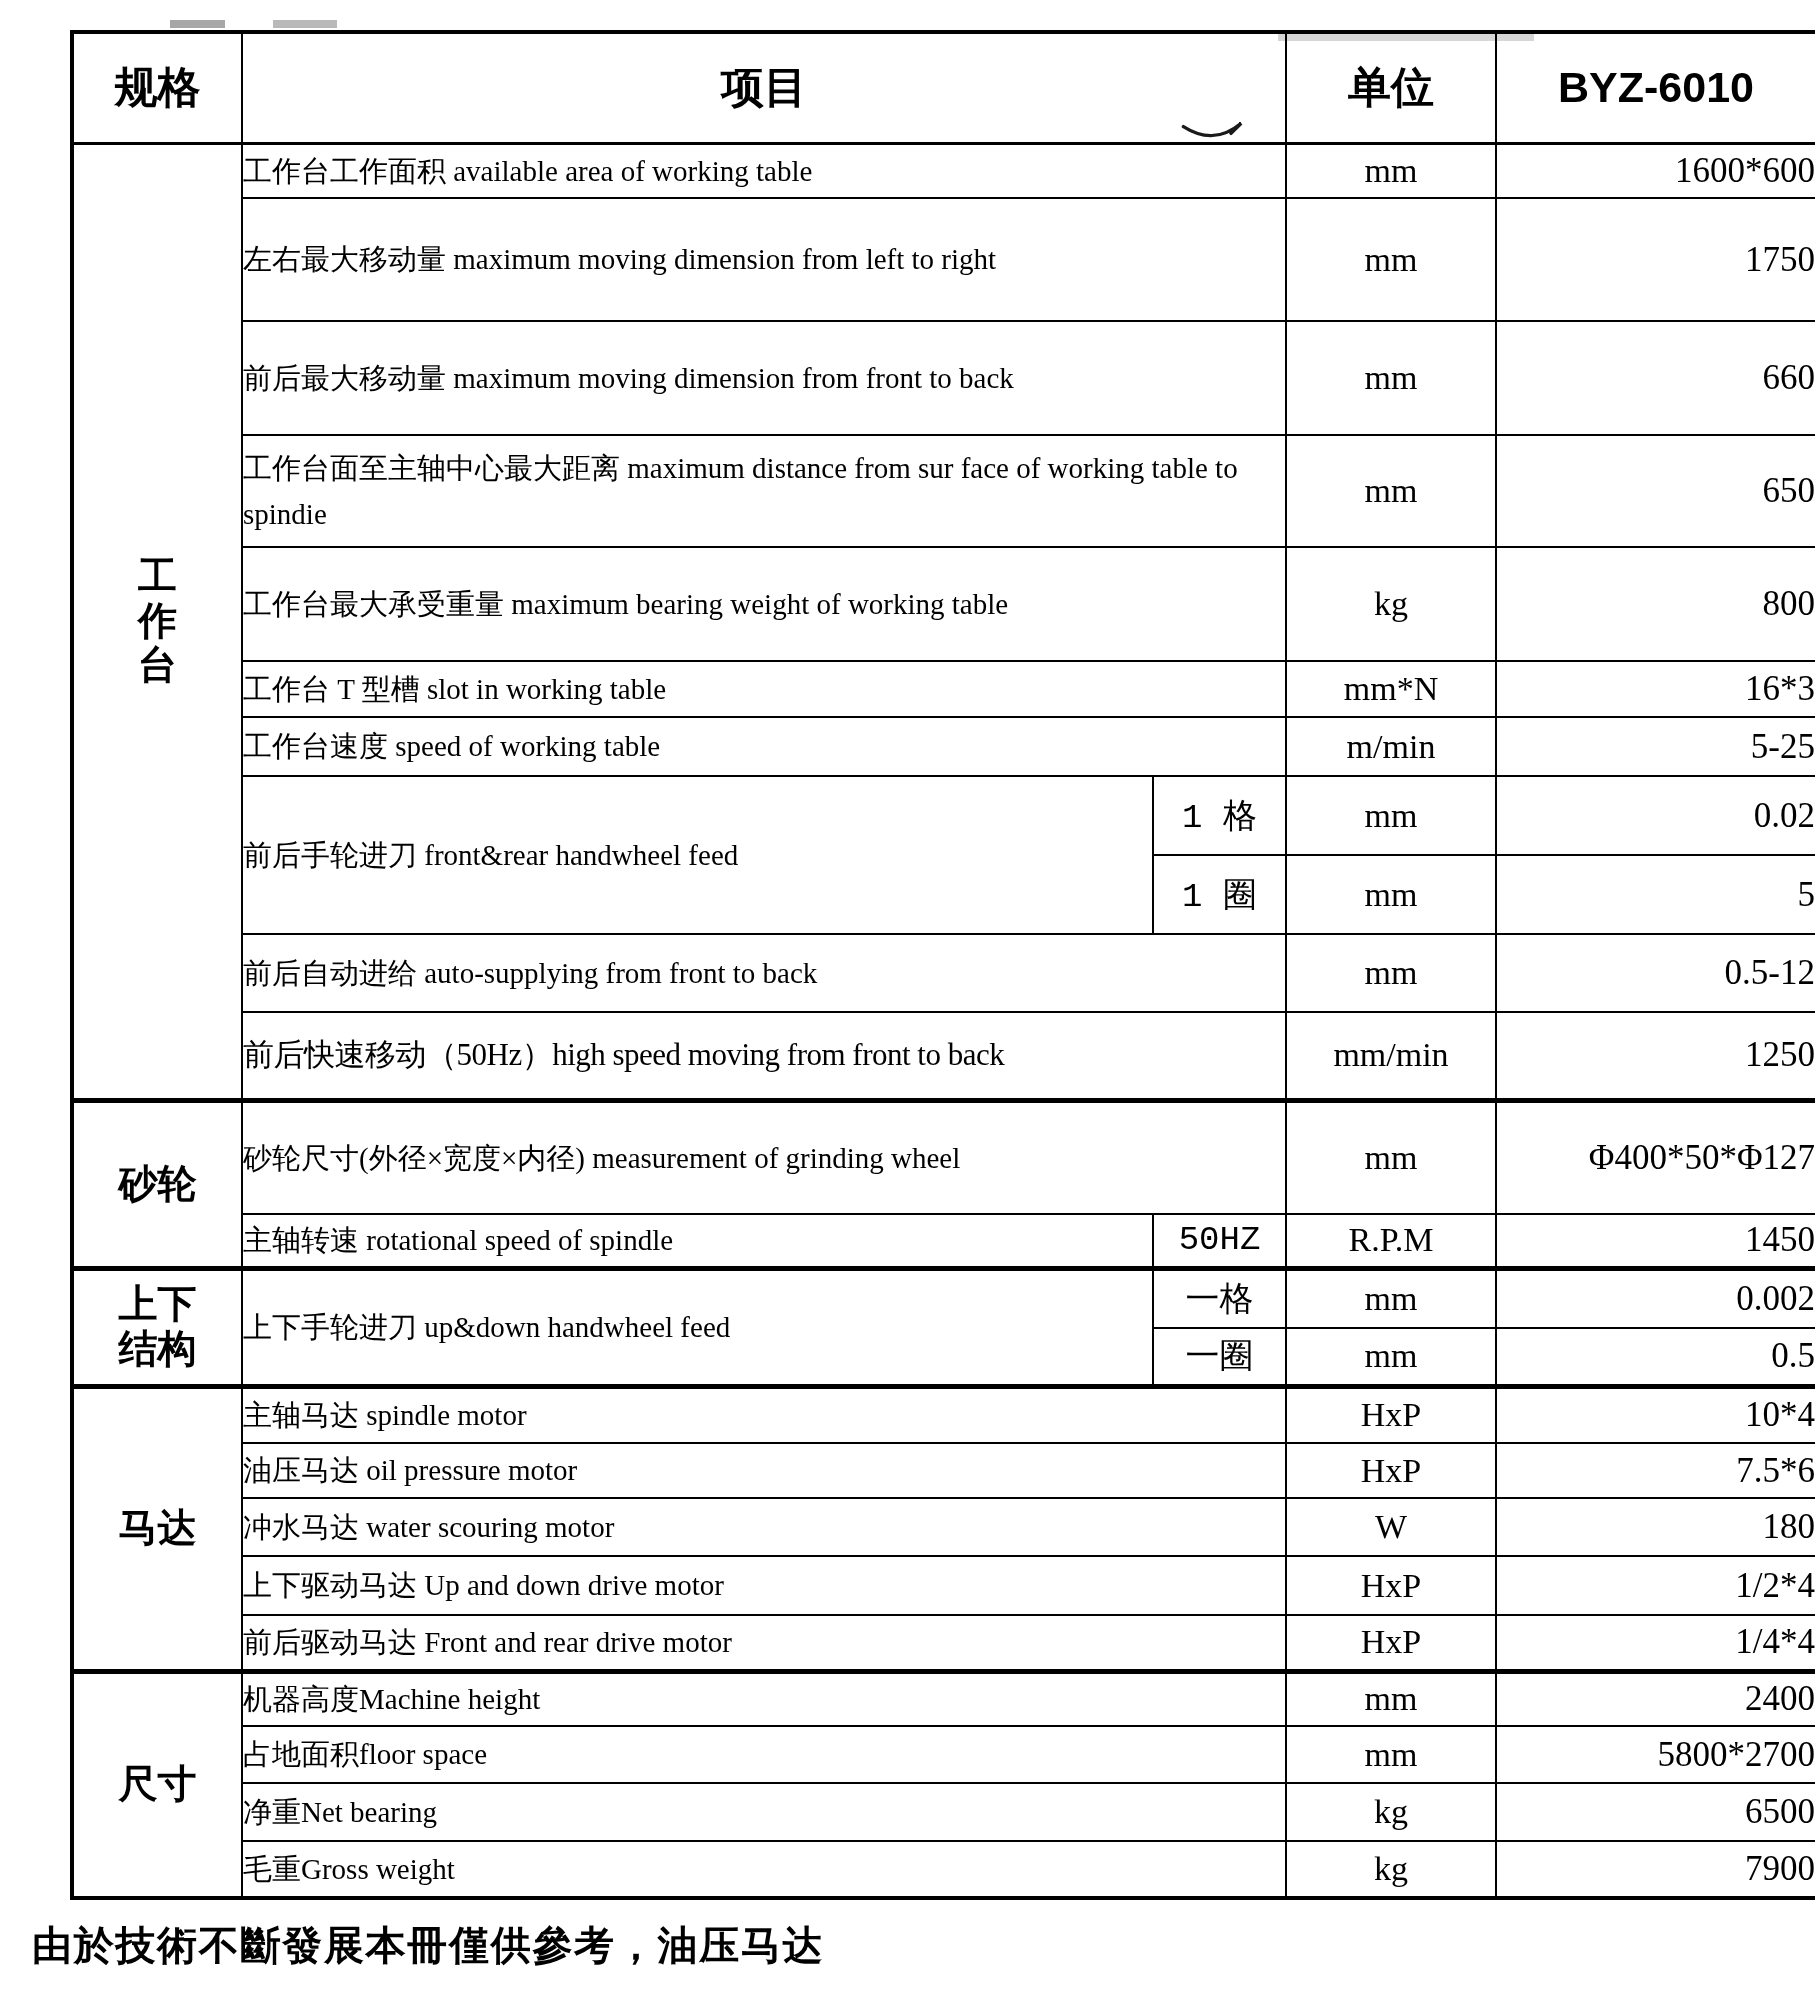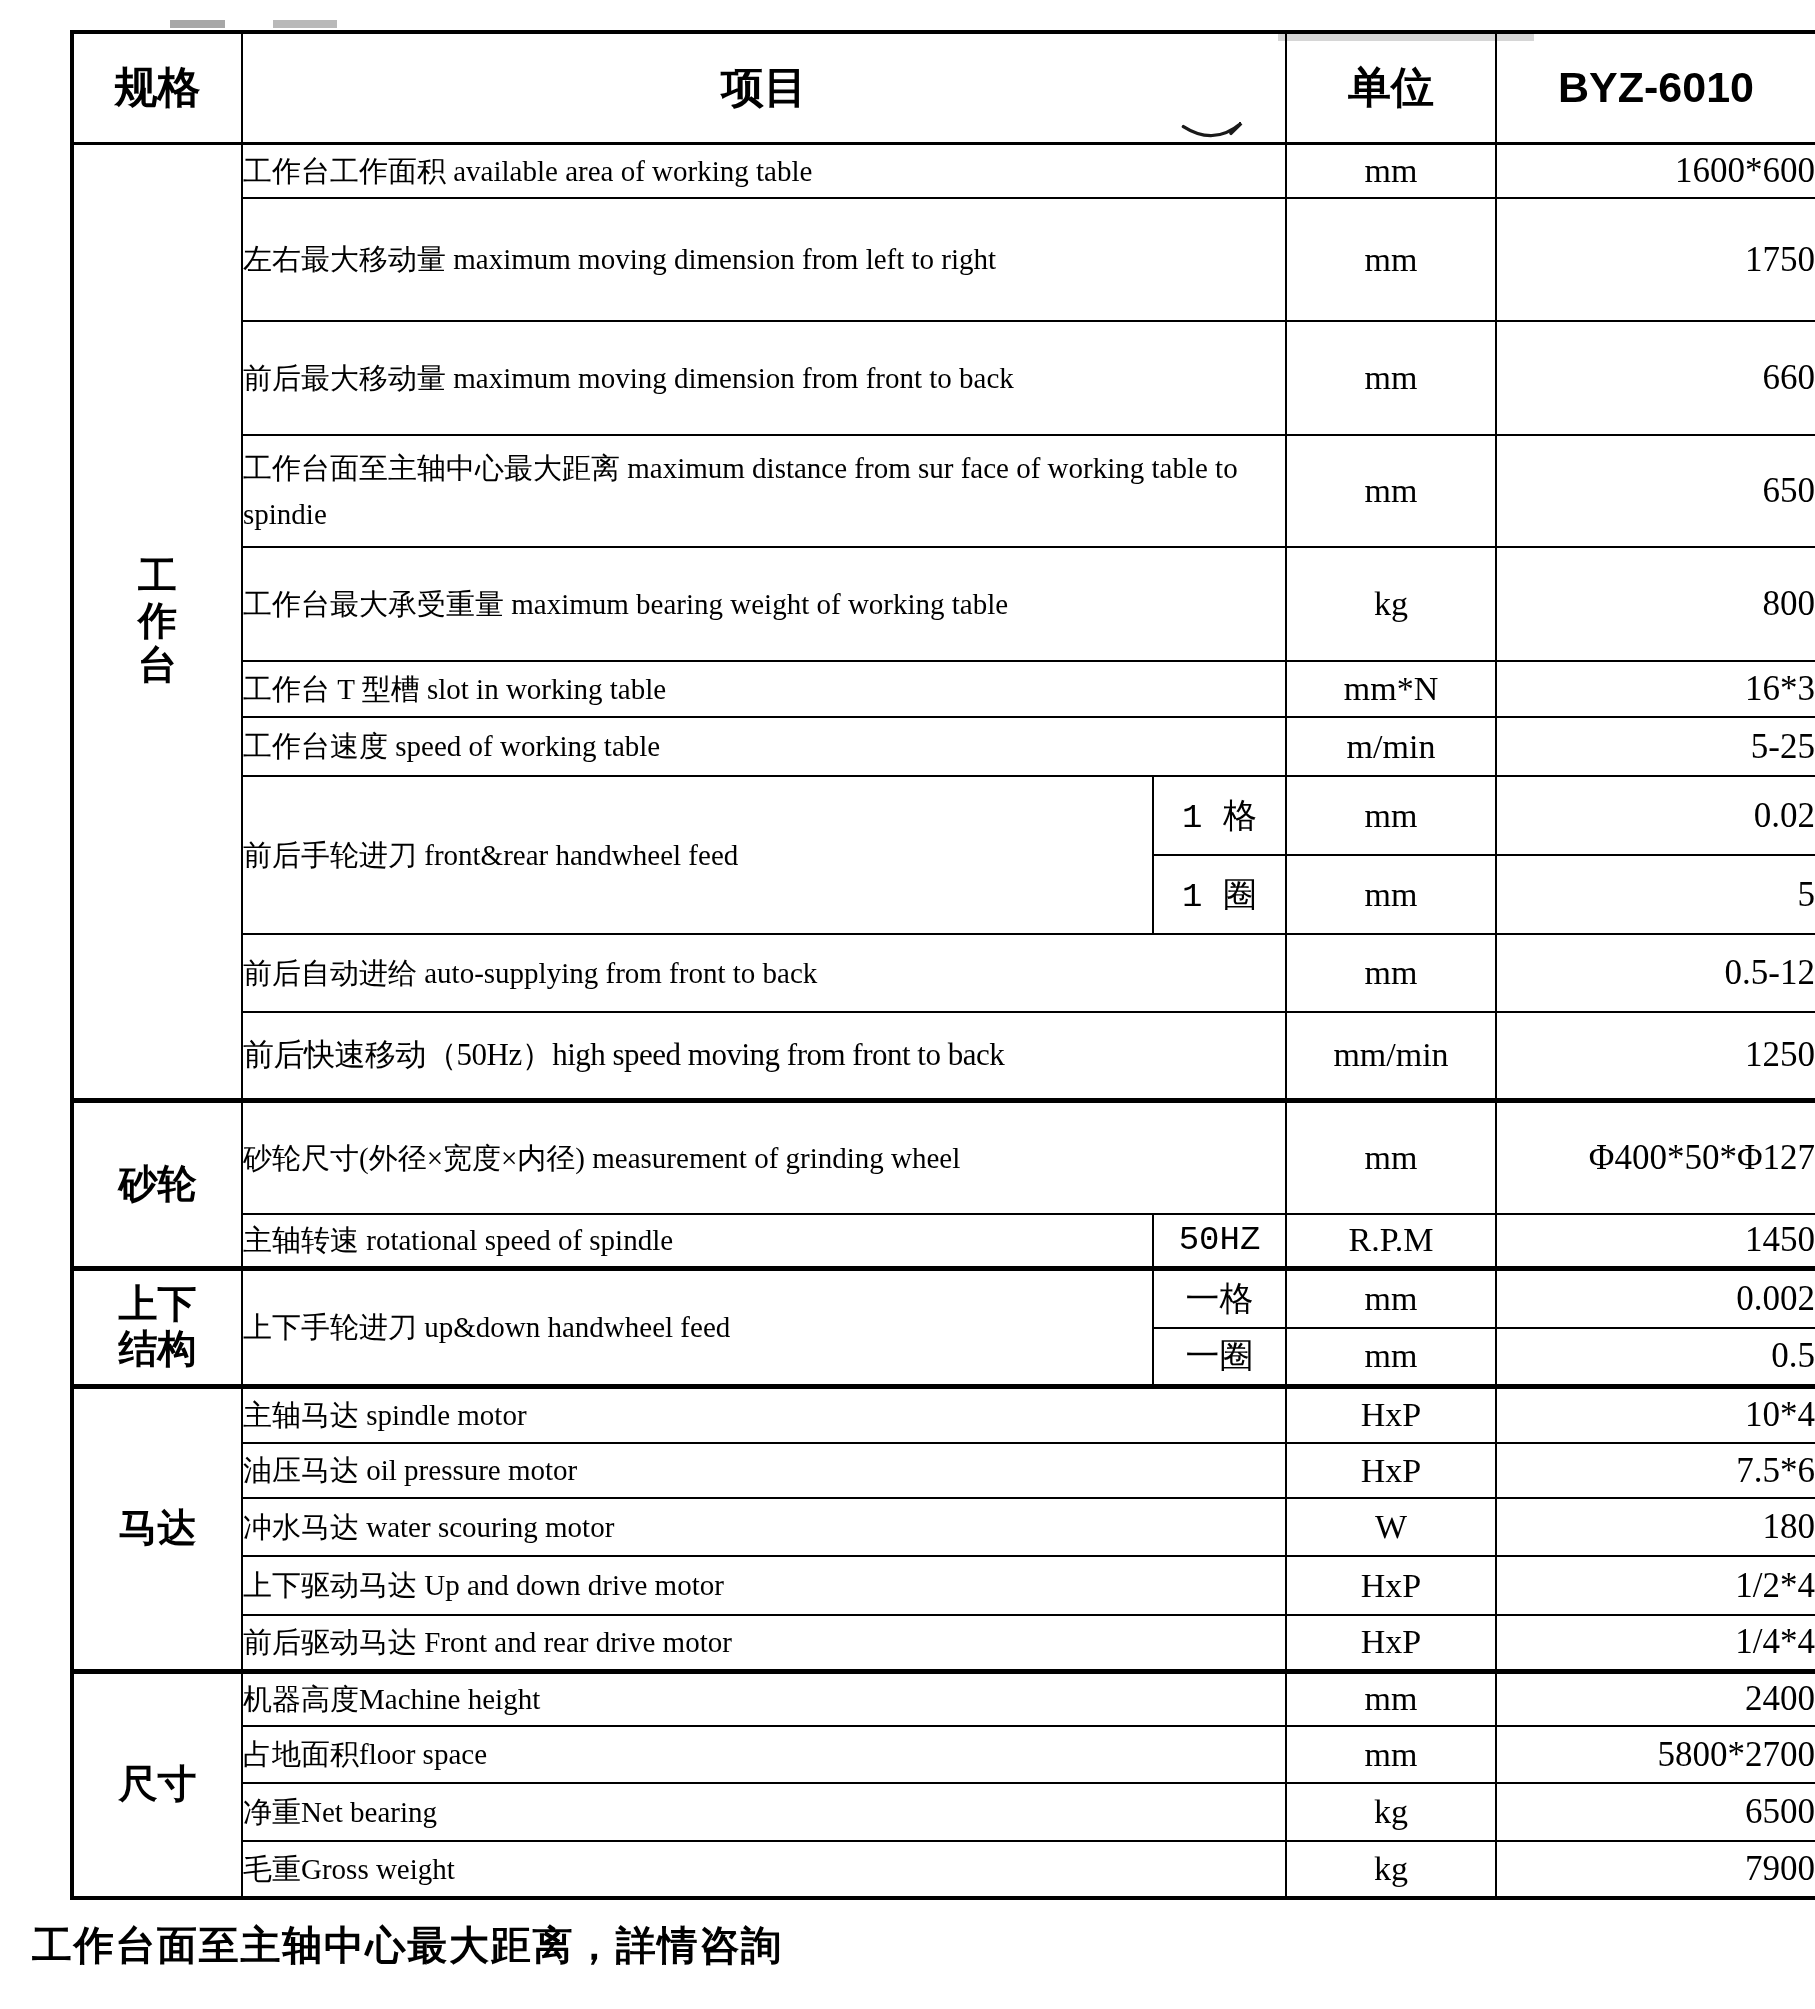--- a/index.html
+++ b/index.html
@@ -235,15 +235,15 @@
       <td class="unit">kg</td>
       <td class="val">7900</td>
     </tr>
   </tbody>
     </table>
 
   <svg class="artifact" style="left:1180px; top:113px;" width="68" height="34" viewBox="0 0 80 40">
     <path d="M4 16 C 26 30, 48 32, 72 12 L 60 24" stroke="#1a1a1a" stroke-width="4" fill="none" stroke-linecap="round"></path>
   </svg>
 
-  <div class="footer-note">工作台面至主轴中心最大距离，詳情咨詢</div>
+  <div class="footer-note">由於技術不斷發展本冊僅供參考，油压马达</div>
 </div>
 
 
 </body></html>

